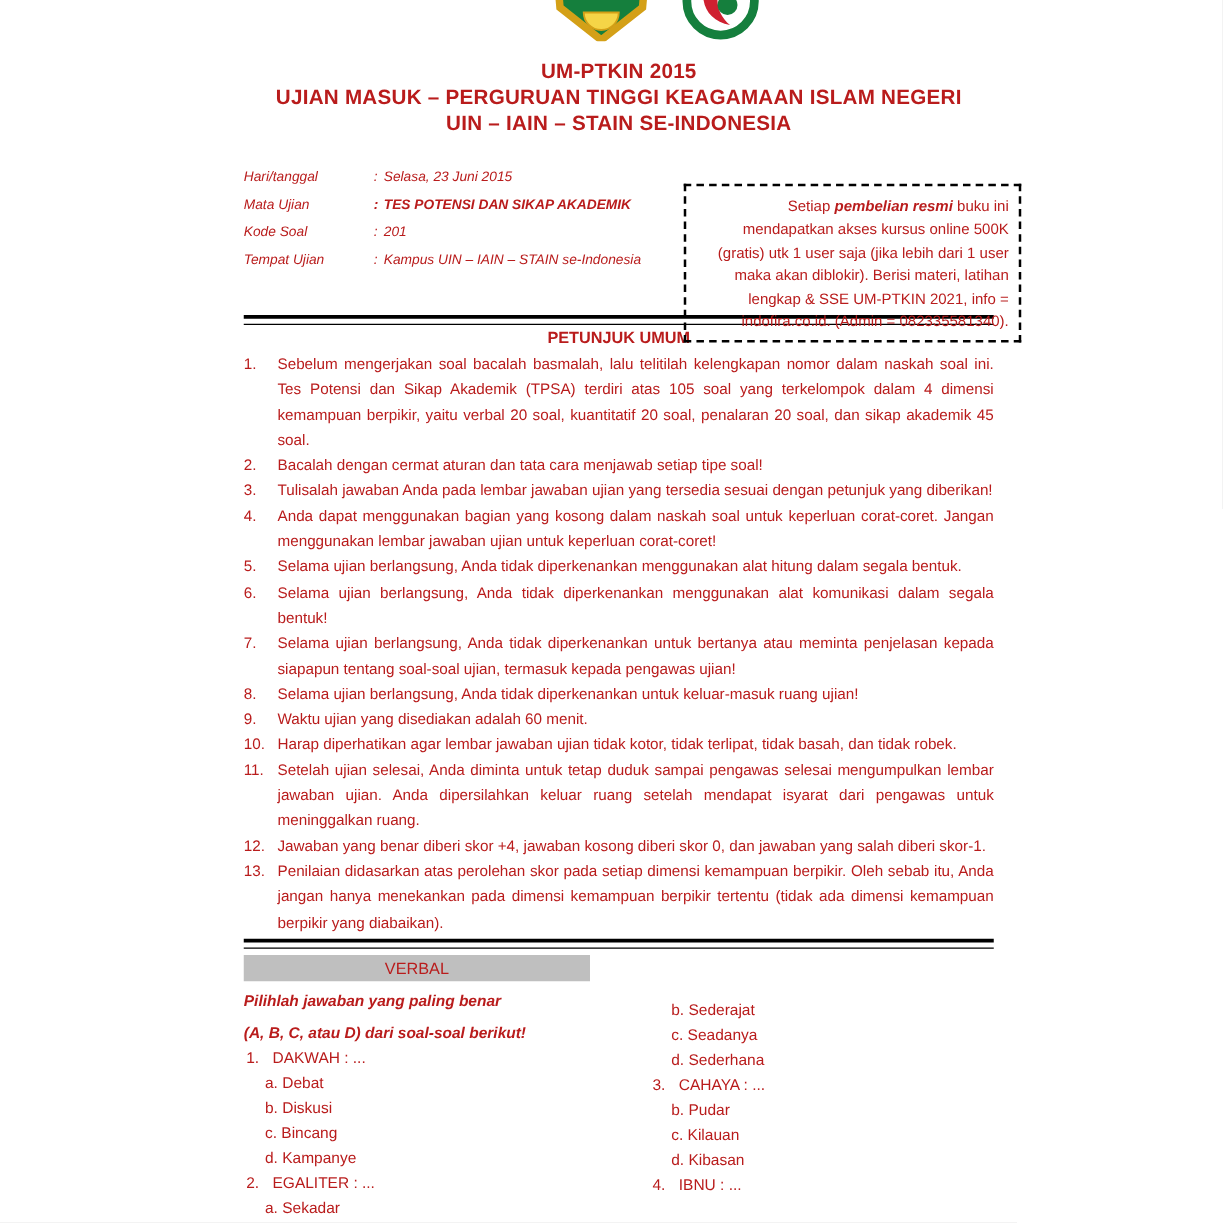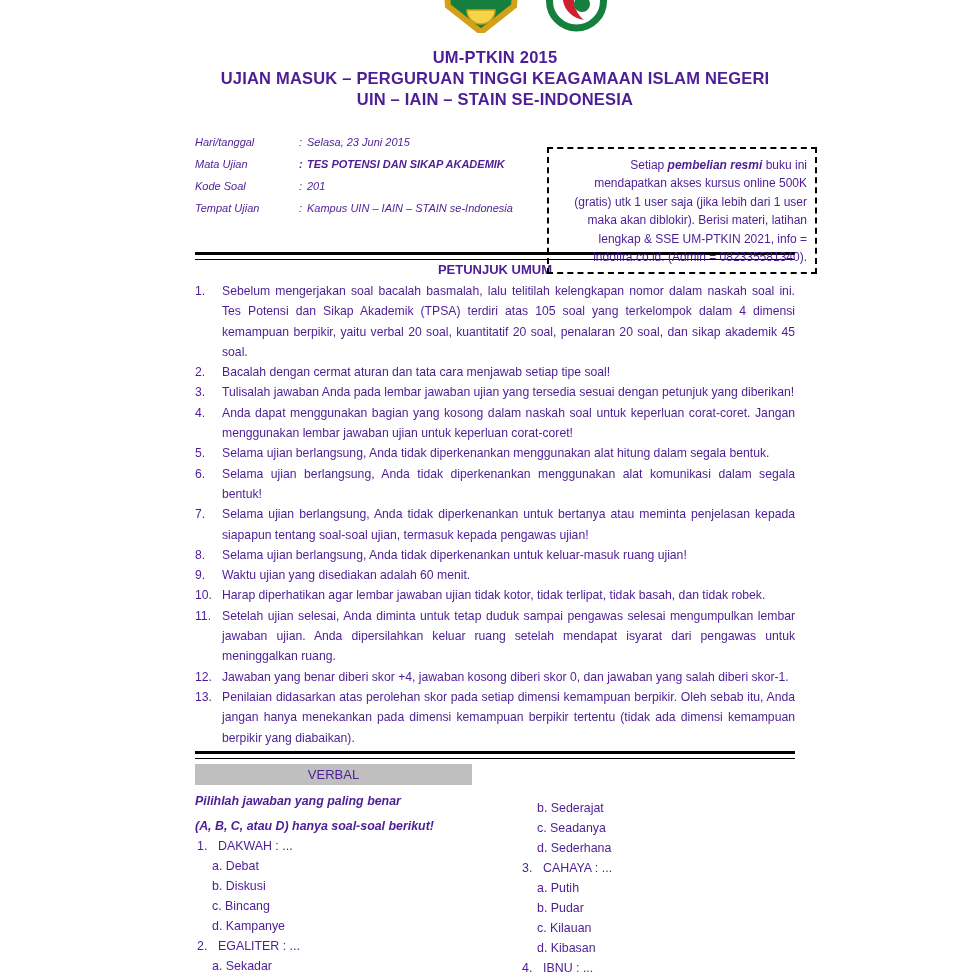--- a/index.html
+++ b/index.html
@@ -1,19 +1,19 @@
 <!DOCTYPE html>
 <html><head>
 <meta charset="utf-8">
 <style>
   * { margin:0; padding:0; box-sizing:border-box; }
   html,body { background:#e9e9e9; }
   .page {
     width:978px; height:978px; position:relative; overflow:hidden;
-    background:#fff; color:#4c1d95; margin:0 auto;
+    background:#fff; color:#b91c1c; margin:0 auto;
     font-family:"Liberation Sans", sans-serif;
   }
   .content { position:absolute; left:195px; top:0; width:600px; }
 
   
   .logos { position:relative; height:33px; overflow:hidden; }
   .logo { position:absolute; top:0; }
   .logo-left  { left:245px; }
   .logo-right { left:350px; }
 
@@ -179,21 +179,21 @@
       </div>
     </div>
 
     <div class="double-rule second"></div>
 
     <div class="columns">
 
       <div class="col-left">
         <div class="verbal-bar">VERBAL</div>
         <div class="intro first">Pilihlah jawaban yang paling benar</div>
-        <div class="intro">(A, B, C, atau D) hanya soal-soal berikut!</div>
+        <div class="intro">(A, B, C, atau D) dari soal-soal berikut!</div>
 
         <div class="q-row">
           <span class="q-num">1.</span>
           <span class="q-stem">DAKWAH : ...</span>
         </div>
         <div class="opt">a. Debat</div>
         <div class="opt">b. Diskusi</div>
         <div class="opt">c. Bincang</div>
         <div class="opt">d. Kampanye</div>
 
@@ -206,21 +206,20 @@
 
       <div class="col-right">
         <div class="opt opt-top">b. Sederajat</div>
         <div class="opt">c. Seadanya</div>
         <div class="opt">d. Sederhana</div>
 
         <div class="q-row">
           <span class="q-num">3.</span>
           <span class="q-stem">CAHAYA : ...</span>
         </div>
-        <div class="opt">a. Putih</div>
         <div class="opt">b. Pudar</div>
         <div class="opt">c. Kilauan</div>
         <div class="opt">d. Kibasan</div>
 
         <div class="q-row">
           <span class="q-num">4.</span>
           <span class="q-stem">IBNU : ...</span>
         </div>
       </div>
 

